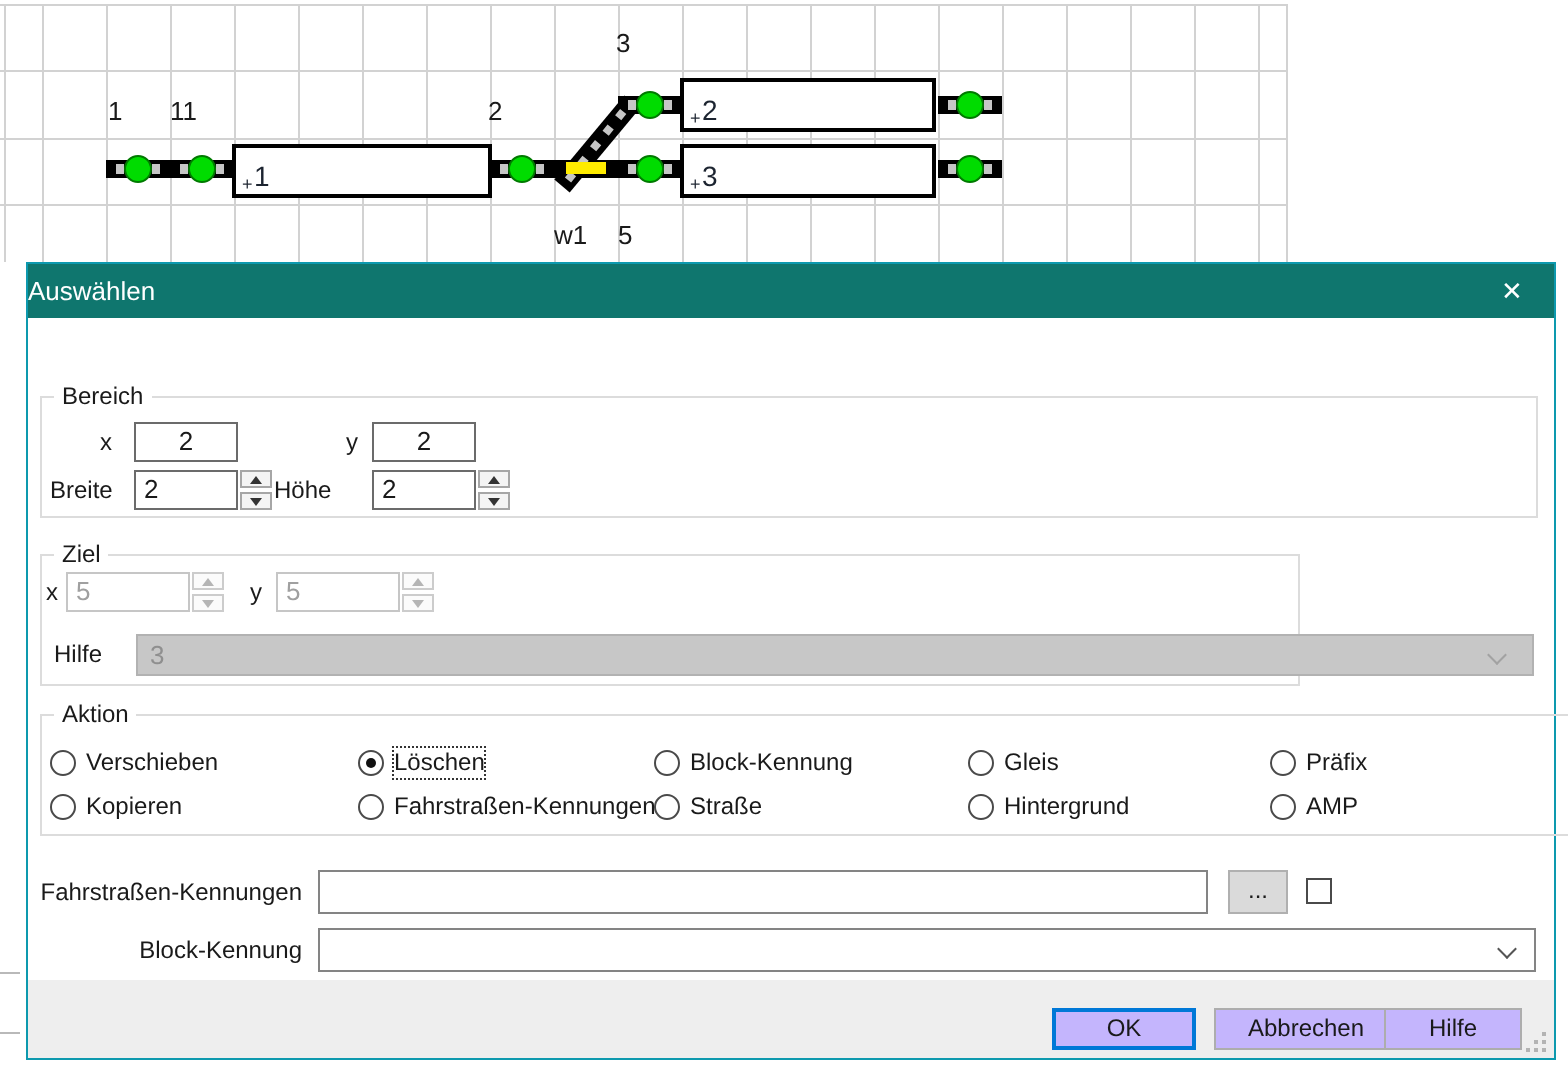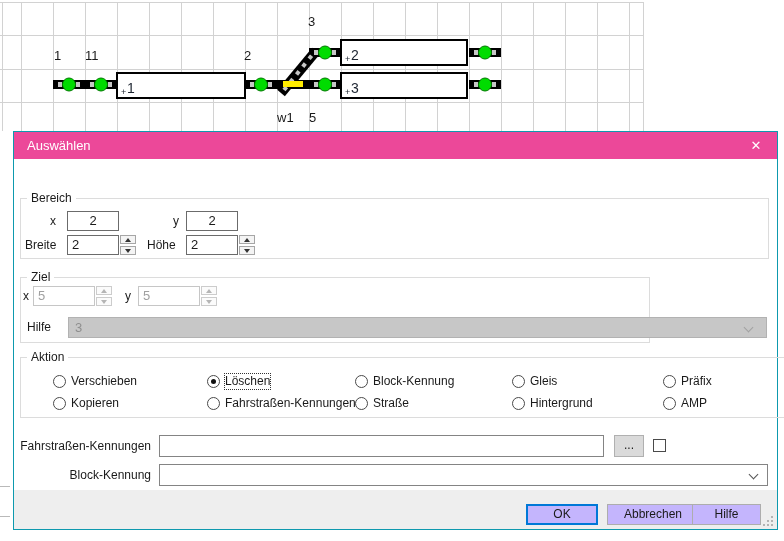--- a/index.html
+++ b/index.html
@@ -11,22 +11,22 @@
   
   #trackplan { position:absolute; left:0; top:0; width:784px; height:131px; }
   .grid-stub { position:absolute; height:1px; background:#b9b9b9; }
 
   
   .dialog {
     position:absolute; left:13px; top:131px; width:765px; height:399px;
     background:#ffffff; border:1px solid #0d99ae;
   }
   .titlebar {
-    position:absolute; left:0; top:0; right:0; height:27px; background:#ec4899;
-    color:#fff; font-size:13px; display:flex; align-items:center; padding-left:13px;
+    position:absolute; left:0; top:0; right:0; height:27px; background:#0f766e;
+    color:#fff; font-size:13px; display:flex; align-items:center; 
   }
   .close-btn {
     position:absolute; right:0; top:0; width:42px; height:27px; display:flex;
     align-items:center; justify-content:center; color:#fff; font-size:13px; cursor:default;
   }
   .dlg-body { position:absolute; left:0; top:27px; right:0; bottom:0; background:#fff; }
 
   .group { position:absolute; border:1px solid #dcdcdc; background:transparent; }
   .group-label { position:absolute; top:-8px; left:6px; background:#fff; padding:0 4px; font-size:12px; }
   #grp-bereich { left:6px; top:39px;  width:749px; height:61px; }
@@ -53,21 +53,21 @@
   .spin.disabled .spin-box { width:62px; }
 
   .combo-disabled {
     position:absolute; height:21px; background:#c7c7c7; border:1px solid #b2b2b2;
     color:#8f8f8f; font-size:13px; line-height:19px; padding-left:6px;
   }
   .chev { position:absolute; width:7px; height:7px; border-right:1px solid #555;
           border-bottom:1px solid #555; transform:rotate(45deg); }
   .chev.light { border-color:#a2a2a2; }
 
-  .radio-opt { position:absolute; display:flex; align-items:center; height:16px;margin-left:28px; }
+  .radio-opt { position:absolute; display:flex; align-items:center; height:16px; }
   .radio { width:13px; height:13px; border:1px solid #4a4a4a; border-radius:50%; background:#fff; position:relative; flex:none; }
   .radio.sel::after { content:""; position:absolute; left:3px; top:3px; width:5px; height:5px; border-radius:50%; background:#111; }
   .radio-opt .rlbl { margin-left:5px; font-size:12px; line-height:15px; white-space:nowrap; }
   .radio-opt .rlbl.focus { outline:1px dotted #333; outline-offset:0px; }
 
   .field-label { position:absolute; left:0; width:137px; text-align:right; font-size:12px; line-height:22px; white-space:nowrap; }
   .input { position:absolute; height:22px; background:#fff; border:1px solid #848484; font-size:12px; padding:0 4px; }
   .combo  { position:absolute; height:22px; background:#fff; border:1px solid #848484; }
   .dots-btn {
     position:absolute; width:30px; height:22px; background:#dadada; border:1px solid #b0b0b0;
@@ -182,21 +182,21 @@
         <div class="spin-box">2</div>
         <div class="spin-btns">
           <div class="spin-btn">
               <span class="tri-up"></span>
             </div>
           <div class="spin-btn">
               <span class="tri-down"></span>
             </div>
         </div>
       </div>
-      <span class="lbl" style="left:126px;top:36px;">Höhe</span>
+      <span class="lbl" style="left:116px;top:36px;">Höhe</span>
       <div class="spin" style="left:165px;top:36px;">
         <div class="spin-box">2</div>
         <div class="spin-btns">
           <div class="spin-btn">
               <span class="tri-up"></span>
             </div>
           <div class="spin-btn">
               <span class="tri-down"></span>
             </div>
         </div>

